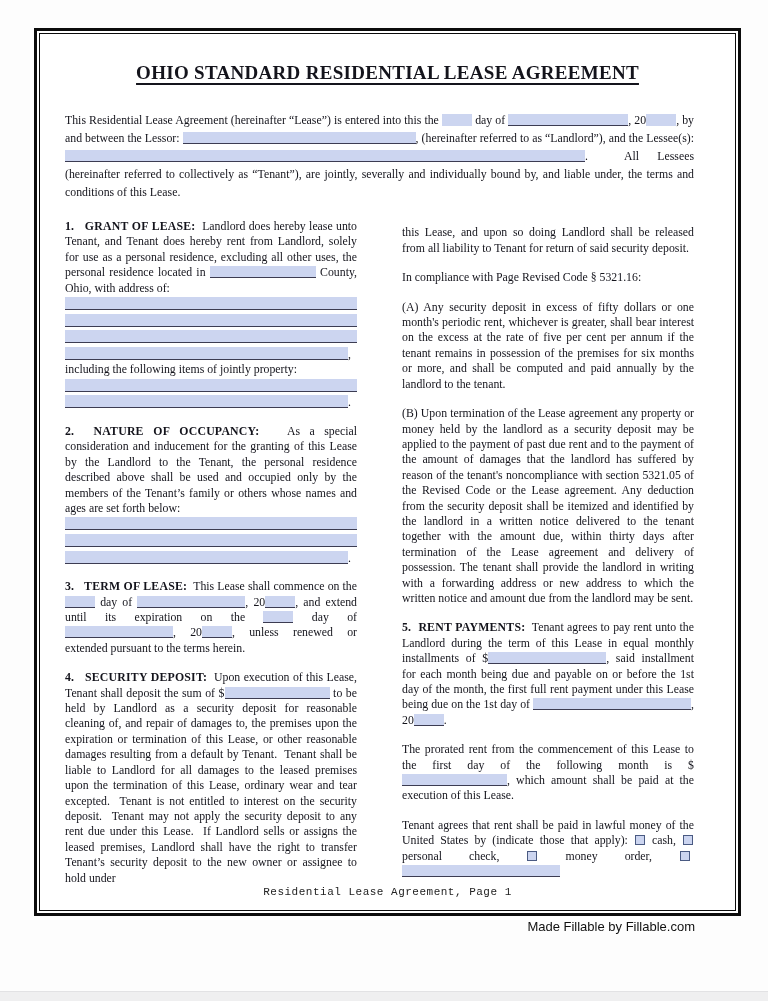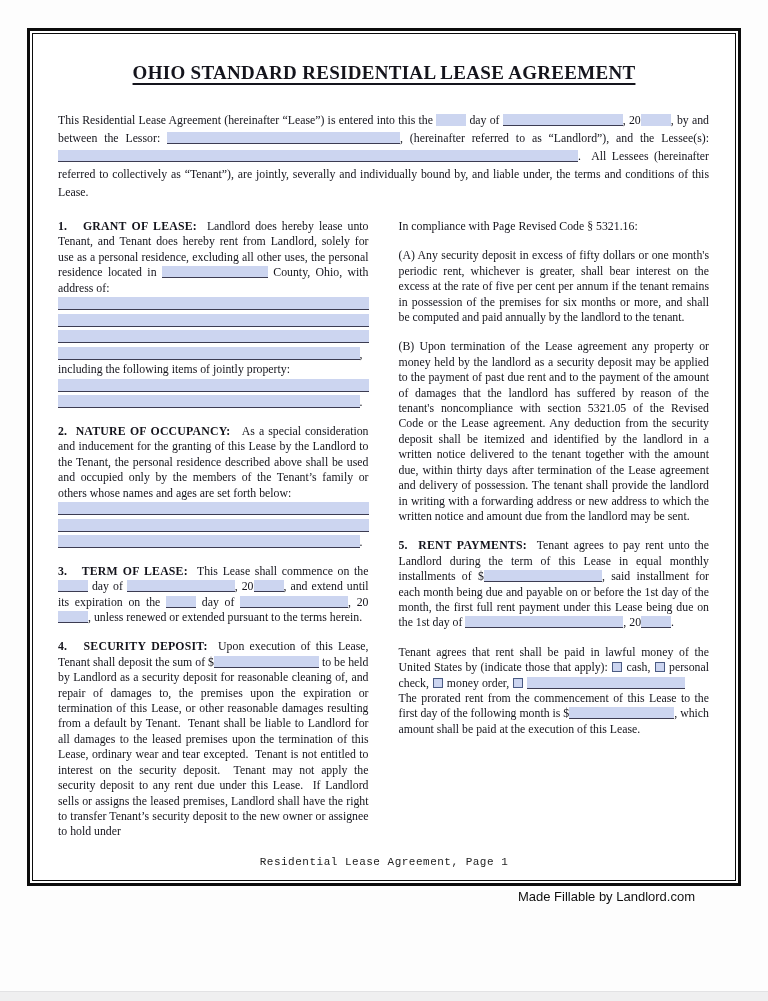--- a/index.html
+++ b/index.html
@@ -6,21 +6,21 @@
   html, body { margin: 0; padding: 0; }
   body {
     width: 768px;
     min-height: 1001px;
     background: #fdfdfd;
     font-family: "Liberation Serif", serif;
     color: #14141c;
     position: relative;
     overflow: hidden;
   }
-  .canvas { padding: 28px 27px 0 27px; }
+  .canvas { padding: 28px 27px 0 34px; }
   .page {
     border: 3px solid #0c0c0c;
     padding: 2px;
     background: #ffffff;
   }
   .page-inner {
     border: 1px solid #0c0c0c;
     padding: 24px 25px 12px 25px;
     background: #ffffff;
   }
@@ -31,26 +31,26 @@
     text-align: center;
     margin: 4px 0 27px 0;
     text-decoration: underline;
     text-underline-offset: 4px;
     text-decoration-thickness: 1.5px;
   }
   .para {
     font-size: 11.8px;
     line-height: 15.4px;
     text-align: justify;
-    margin: 0 1px 14px 0;
+    margin: 0 16px 14px 0;
   }
   .intro .para { line-height: 18px; margin-bottom: 18px; }
   .intro { margin-bottom: 2px; }
   .sec-head { font-weight: bold; letter-spacing: 0.2px; }
-  .columns { display: flex; align-items: flex-start; }
+  .columns { display: flex; align-items: center; }
   .col { flex: 1 1 0; min-width: 0; }
   .divider { width: 1px; background: #15151c; margin: 2px 14px 4px 14px; }
   .nogap { margin-bottom: 0; }
   .lines { line-height: 16.6px; margin-bottom: 0; }
   .lines.endgap { margin-bottom: 13px; }
 
   .field {
     display: inline-block;
     height: 12px;
     background: var(--field-fill, #ccd5f0);
@@ -79,21 +79,20 @@
     border: 1px solid var(--checkbox-border, #4a5a82);
     vertical-align: -1px;
     margin: 0 1px;
   }
   .footer {
     font-family: "Liberation Mono", "DejaVu Sans Mono", monospace;
     font-size: 11px;
     letter-spacing: 0.5px;
     color: #232323;
     text-align: center;
-    margin-top: 16px;
   }
   .credit {
     font-family: "Liberation Sans", sans-serif;
     font-size: 13px;
     color: #101010;
     text-align: right;
     padding: 3px 46px 0 0;
   }
   .bottom-strip {
     position: absolute;
@@ -128,30 +127,31 @@
           <div class="para lines endgap"><span class="field f-full"></span><span class="field f-full"></span><span class="field f-fullc"></span>.</div>
 
           <p class="para"><span class="sec-head">3.&nbsp;&nbsp; TERM OF LEASE:</span>&nbsp; This Lease shall commence on the <span class="field f-xs"></span> day of <span class="field f-lg"></span>, 20<span class="field f-xs"></span>, and extend until its expiration on the <span class="field f-xs"></span> day of <span class="field f-lg"></span>, 20<span class="field f-xs"></span>, unless renewed or extended pursuant to the terms herein.</p>
 
           <p class="para nogap"><span class="sec-head">4.&nbsp;&nbsp; SECURITY DEPOSIT:</span>&nbsp; Upon execution of this Lease, Tenant shall deposit the sum of $<span class="field f-md"></span> to be held by Landlord as a security deposit for reasonable cleaning of, and repair of damages to, the premises upon the expiration or termination of this Lease, or other reasonable damages resulting from a default by Tenant.&nbsp; Tenant shall be liable to Landlord for all damages to the leased premises upon the termination of this Lease, ordinary wear and tear excepted.&nbsp; Tenant is not entitled to interest on the security deposit.&nbsp; Tenant may not apply the security deposit to any rent due under this Lease.&nbsp; If Landlord sells or assigns the leased premises, Landlord shall have the right to transfer Tenant’s security deposit to the new owner or assignee to hold under</p>
         </div>
 
         <div class="divider"></div>
 
         <div class="col">
+          <p class="para">this Lease, and upon so doing Landlord shall be released from all liability to Tenant for return of said security deposit.</p>
           <p class="para">In compliance with Page Revised Code § 5321.16:</p>
           <p class="para">(A) Any security deposit in excess of fifty dollars or one month's periodic rent, whichever is greater, shall bear interest on the excess at the rate of five per cent per annum if the tenant remains in possession of the premises for six months or more, and shall be computed and paid annually by the landlord to the tenant.</p>
           <p class="para">(B) Upon termination of the Lease agreement any property or money held by the landlord as a security deposit may be applied to the payment of past due rent and to the payment of the amount of damages that the landlord has suffered by reason of the tenant's noncompliance with section 5321.05 of the Revised Code or the Lease agreement. Any deduction from the security deposit shall be itemized and identified by the landlord in a written notice delivered to the tenant together with the amount due, within thirty days after termination of the Lease agreement and delivery of possession. The tenant shall provide the landlord in writing with a forwarding address or new address to which the written notice and amount due from the landlord may be sent.</p>
           <p class="para"><span class="sec-head">5.&nbsp; RENT PAYMENTS:</span>&nbsp; Tenant agrees to pay rent unto the Landlord during the term of this Lease in equal monthly installments of $<span class="field f-inst"></span>, said installment for each month being due and payable on or before the 1st day of the month, the first full rent payment under this Lease being due on the 1st day of <span class="field f-xl"></span>, 20<span class="field f-xs"></span>.</p>
+          <p class="para">The prorated rent from the commencement of this Lease to the first day of the following month is $<span class="field f-md"></span>, which amount shall be paid at the execution of this Lease.</p>
           <p class="para nogap">Tenant agrees that rent shall be paid in lawful money of the United States by (indicate those that apply): <span class="checkbox"></span> cash, <span class="checkbox"></span> personal check, <span class="checkbox"></span> money order, <span class="checkbox"></span>&nbsp;<span class="field f-xl"></span></p>
-          <p class="para">The prorated rent from the commencement of this Lease to the first day of the following month is $<span class="field f-md"></span>, which amount shall be paid at the execution of this Lease.</p>
         </div>
 
       </div>
 
       <div class="footer">Residential Lease Agreement, Page 1</div>
 
     </div>
   </div>
-  <div class="credit">Made Fillable by Landlord.com</div>
+  <div class="credit">Made Fillable by Fillable.com</div>
 </div>
 
 <div class="bottom-strip"></div>
 
 </body></html>

